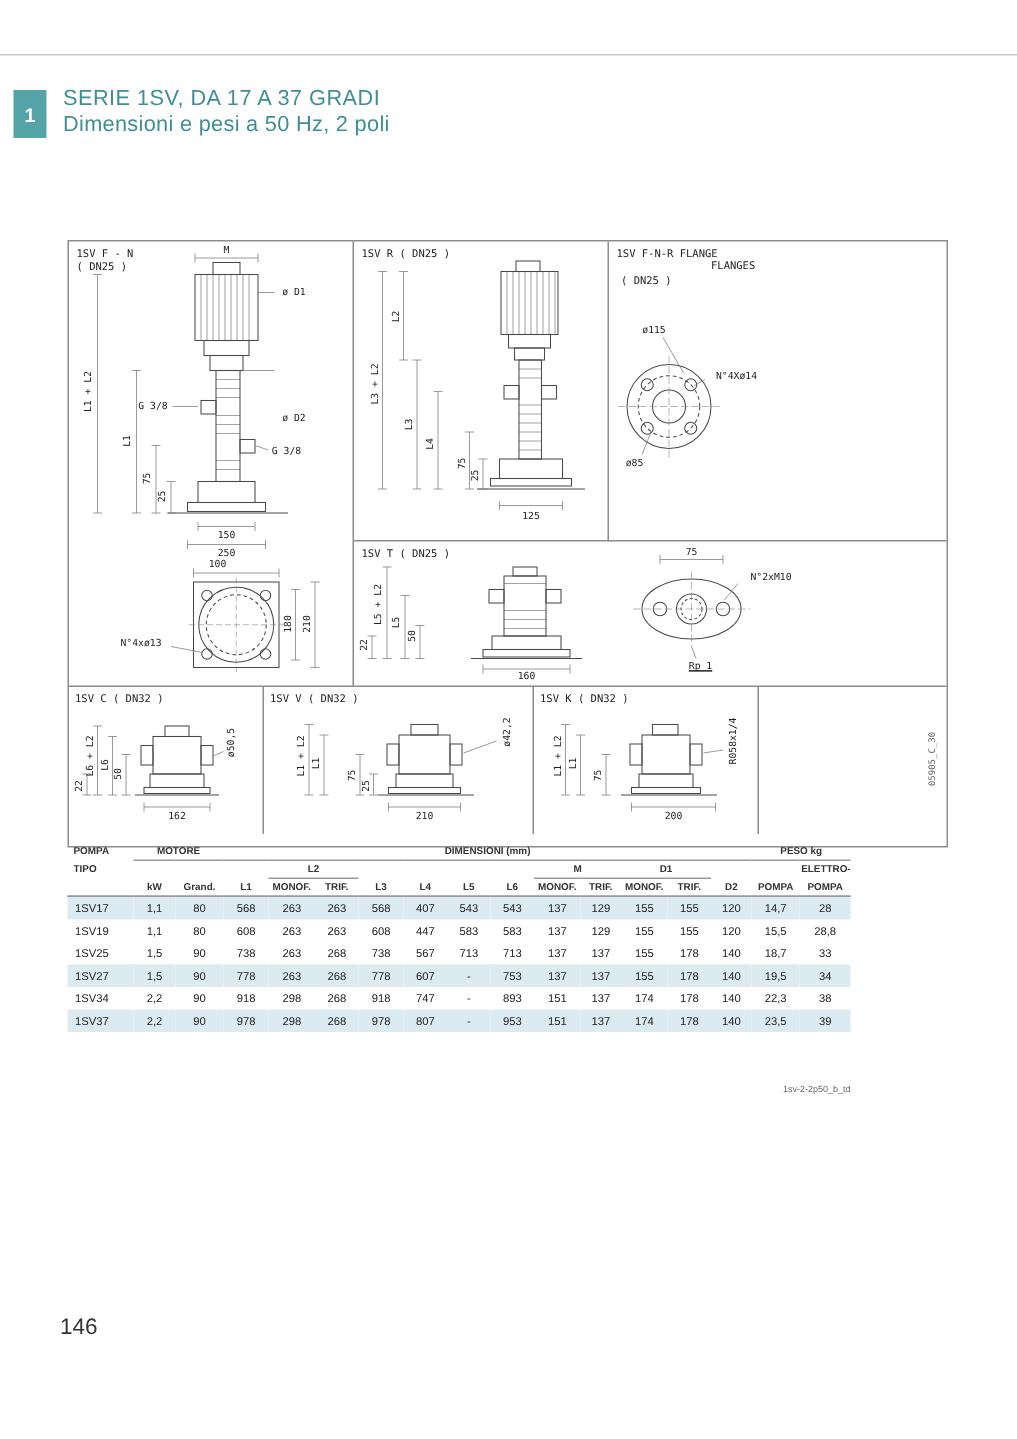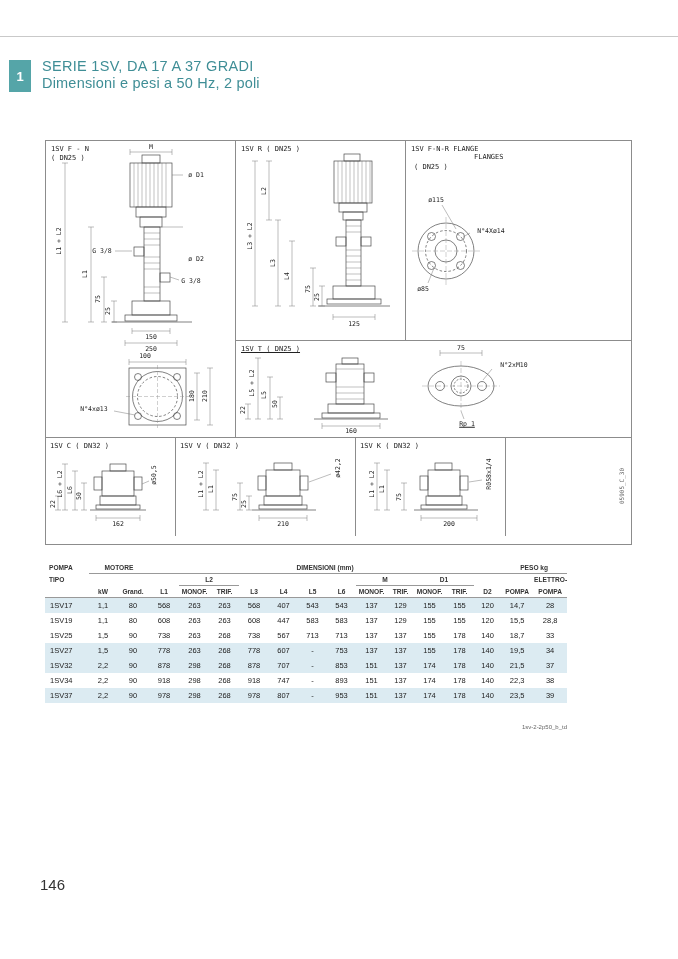--- a/index.html
+++ b/index.html
@@ -11,21 +11,21 @@
   .toprule { position:absolute; left:0; top:36px; width:678px; height:1px; background:#c9c9c9; }
   .tab {
     position:absolute; left:9px; top:60px; width:22px; height:32px;
     background:var(--accent); color:#fff; font-size:13px; font-weight:bold;
     display:flex; align-items:center; justify-content:center;
   }
   .title    { position:absolute; left:42px; top:58px; font-size:14.5px; color:var(--title-color); letter-spacing:.3px; }
   .subtitle { position:absolute; left:42px; top:75px; font-size:14.5px; color:var(--title-color); letter-spacing:.2px; }
 
   
-  .dbox { position:absolute; left:45px; top:140px; width:587px; height:405px; border:1px solid var(--line); }
+  .dbox { position:absolute; left:45px; top:160px; width:587px; height:405px; border:1px solid var(--line); }
   .panel { position:absolute; }
   .panel svg { position:absolute; left:0; top:0; }
   .br { border-right:1px solid var(--line); }
   .bb { border-bottom:1px solid var(--line); }
   .ptitle { position:absolute; font:7px "DejaVu Sans Mono", monospace; color:#222; white-space:pre; }
   .dim {
     position:absolute; font:6.5px "DejaVu Sans Mono", monospace; color:#222;
     white-space:nowrap; transform:translate(-50%,-50%); line-height:1;
   }
   .dim.v { transform:translate(-50%,-50%) rotate(-90deg); }
@@ -239,21 +239,21 @@
         <path d="M9 63H15M9 78H15"></path>
           <line x1="12" y1="63" x2="12" y2="78"></line>
         <path d="M86 82V88M144 82V88"></path>
           <line x1="86" y1="85" x2="144" y2="85"></line>
         <path d="M204 9V15M246 9V15"></path>
           <line x1="204" y1="12" x2="246" y2="12"></line>
         <line x1="256" y1="28" x2="247" y2="39"></line>
         <line x1="225" y1="70" x2="228" y2="78"></line>
       </g>
     </svg>
-    <span class="ptitle" style="left:5px;top:4px;text-decoration:underline;">1SV T ( DN25 )</span>
+    <span class="ptitle" style="left:5px;top:4px;">1SV T ( DN25 )</span>
     <span class="dim v" style="left:16px;top:42px;">L5 + L2</span>
     <span class="dim v" style="left:28px;top:54px;">L5</span>
     <span class="dim v" style="left:39px;top:63px;">50</span>
     <span class="dim v" style="left:7px;top:69px;">22</span>
     <span class="dim" style="left:115px;top:90px;">160</span>
     <span class="dim" style="left:225px;top:7px;">75</span>
     <span class="dim" style="left:272px;top:24px;padding-left:12px;">N°2xM10</span>
     <span class="dim" style="left:231px;top:83px;text-decoration:underline;">Rp 1</span>
   </div>
 
@@ -491,39 +491,20 @@
         <td>-</td>
         <td>753</td>
         <td>137</td>
         <td>137</td>
         <td>155</td>
         <td>178</td>
         <td>140</td>
         <td>19,5</td>
         <td>34</td>
       </tr>
-      <tr class="shade">
-        <td class="tipo">1SV32</td>
-        <td>2,2</td>
-        <td>90</td>
-        <td>878</td>
-        <td>298</td>
-        <td>268</td>
-        <td>878</td>
-        <td>707</td>
-        <td>-</td>
-        <td>853</td>
-        <td>151</td>
-        <td>137</td>
-        <td>174</td>
-        <td>178</td>
-        <td>140</td>
-        <td>21,5</td>
-        <td>37</td>
-      </tr>
       <tr>
         <td class="tipo">1SV34</td>
         <td>2,2</td>
         <td>90</td>
         <td>918</td>
         <td>298</td>
         <td>268</td>
         <td>918</td>
         <td>747</td>
         <td>-</td>

